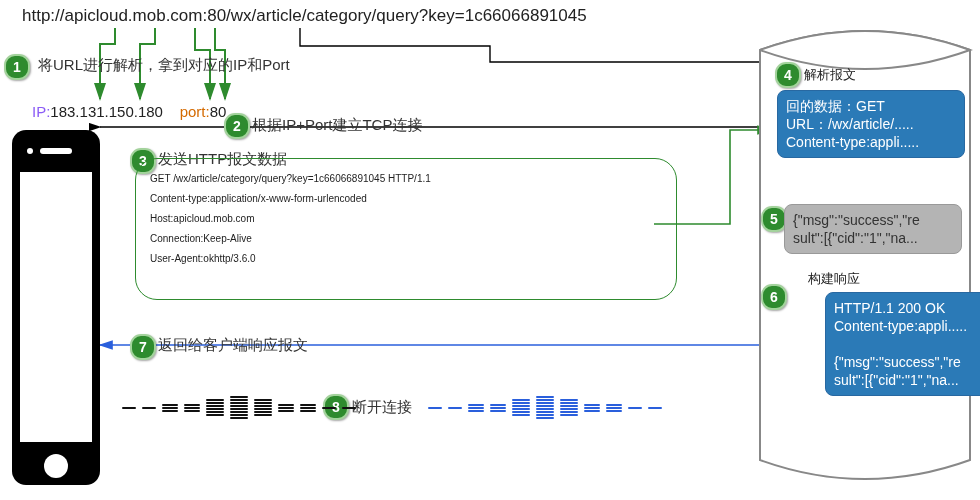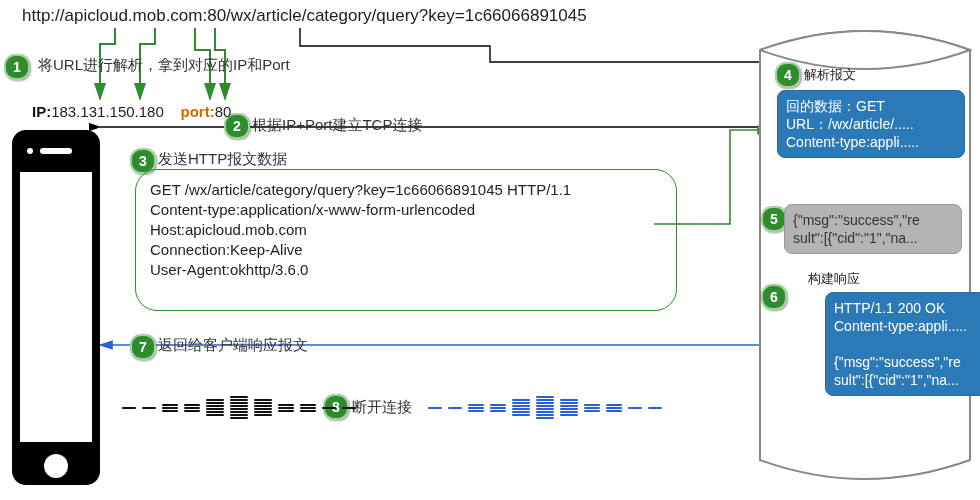--- a/index.html
+++ b/index.html
@@ -7,26 +7,26 @@
   .url-line { position:absolute; top:6px; left:22px; font-size:17px; }
   svg { position:absolute; top:0; left:0; overflow:visible; }
 
   .badge { position:absolute; width:22px; height:22px; border-radius:11px; background:#2e8b2e;
            border:2px solid #a3d39c; color:#fff; font-size:14px; font-weight:bold;
            text-align:center; line-height:22px; }
   .shadow { box-shadow:1px 1px 2px rgba(0,0,0,0.35); }
 
   .step-label { position:absolute; font-size:15px; color:#333; }
   .ipport { position:absolute; font-size:15px; }
-  .ipport .lbl-ip  { color:#0f172a; font-weight:bold; }
-  .ipport .lbl-port{ color:#d46a00; font-weight:bold; }
-
-  .http-box { position:absolute; left:135px; top:169px; width:512px; height:120px;
+  .ipport .lbl-ip  { color:#8b5cf6; font-weight:normal; }
+  .ipport .lbl-port{ color:#d46a00; font-weight:normal; }
+
+  .http-box { position:absolute; left:135px; top:158px; width:512px; height:120px;
               border:1.5px solid #2e8b2e; border-radius:22px; padding:10px 14px;
-              font-size:15px; line-height:20px; white-space:pre; }
+              font-size:10px; line-height:20px; white-space:pre; }
 
   .note-oval { position:absolute; left:659px; top:143px; width:76px; height:66px;
                border:1.5px solid #2e8b2e; border-radius:50%; text-align:center;
                font-size:13px; line-height:18px; padding-top:6px; }
 
   .server-box { position:absolute; border-radius:8px; padding:6px 8px; font-size:14px; color:#fff;
                 line-height:18px; white-space:pre; }
   .sb-blue { background:#2b7ab7; border:1px solid #2868a1; }
   .sb-grey { background:#b4b4b4; color:#333; border:1px solid #999; }
 

